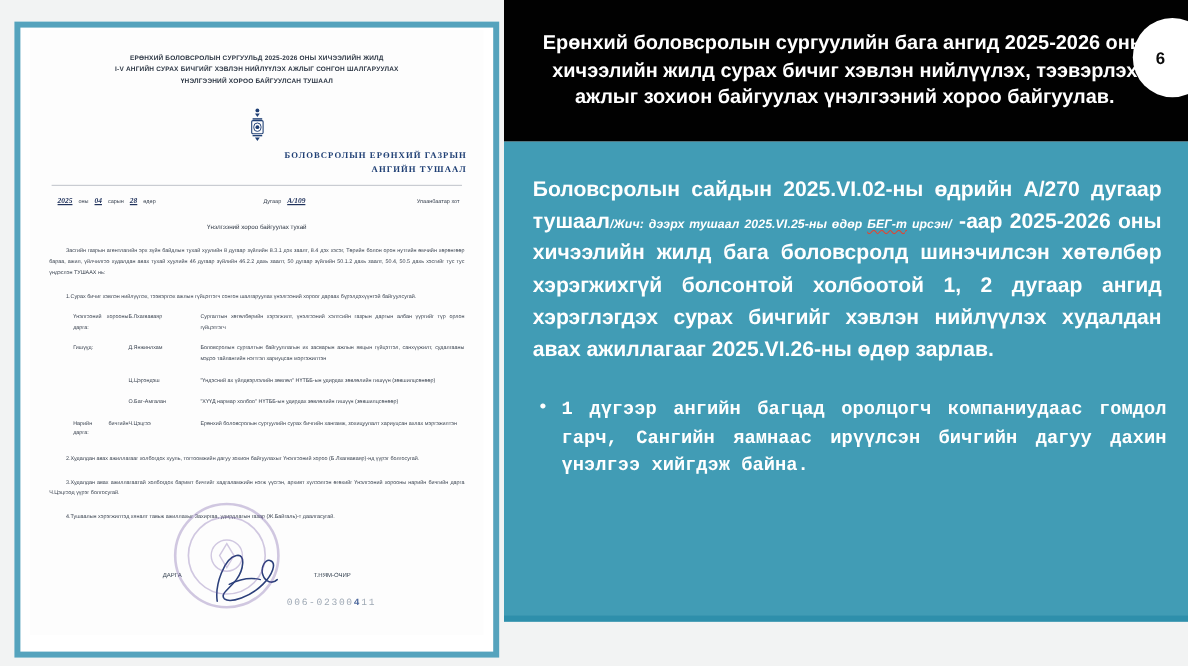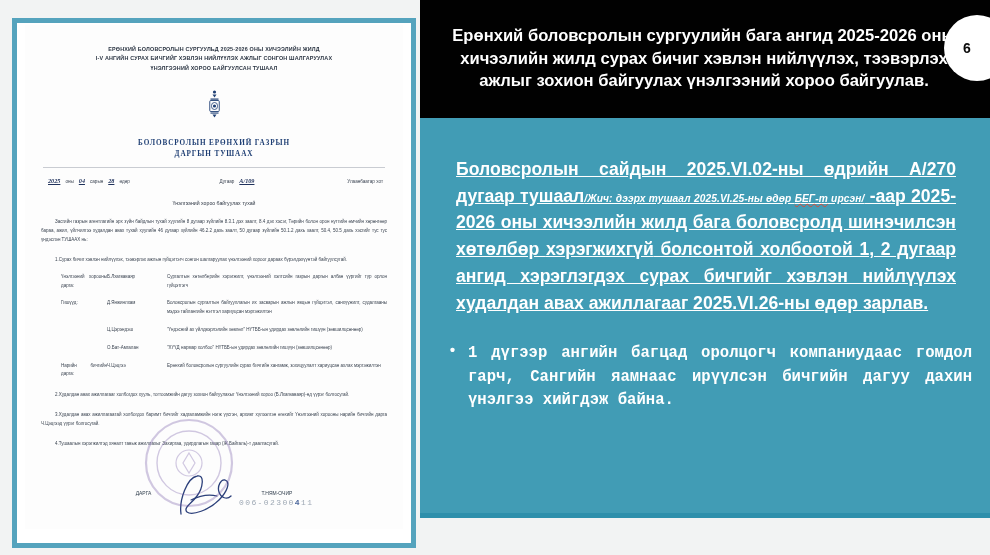--- a/index.html
+++ b/index.html
@@ -53,28 +53,28 @@
     text-align: center;
     margin-top: 17px;
   }
   .emblem {
     display: inline-block;
     width: 17px;
     height: 28px;
   }
   .emblem svg { display: block; }
   .doc-org {
-    text-align: center;
+    text-align: right;
     font-family: "Liberation Serif", serif;
     font-size: 7.2px;
     font-weight: 700;
     color: #1f3f74;
     letter-spacing: .9px;
     line-height: 1.5;
-    margin-top: 16px;
+    margin-top: 2px;
   }
   .doc-rule {
     height: 1px;
     background: #c9ccd2;
     margin: 7px 4px 0 4px;
   }
   .doc-meta {
     display: flex;
     align-items: baseline;
     justify-content: space-between;
@@ -221,22 +221,21 @@
     height: 5px;
     background: #2e8fab;
   }
   .para {
     color: #ffffff;
     font-size: 17.6px;
     font-weight: 700;
     line-height: 1.52;
     text-align: justify;
     text-justify: inter-word;
-    margin: 16px;
-    text-decoration: underline;
+    margin: 4px;
   }
   .para .note {
     font-size: 10.2px;
     font-style: italic;
     font-weight: 700;
     letter-spacing: .1px;
   }
   .para .note .sp {
     text-decoration: underline;
     text-decoration-style: wavy;
@@ -301,21 +300,21 @@
             <rect x="11" y="25" width="12" height="14" rx="6" fill="none" stroke="#1f3f74" stroke-width="1.6"></rect>
             <circle cx="17" cy="32" r="3.2" fill="#1f3f74"></circle>
             <rect x="9" y="45" width="16" height="2.2" fill="#1f3f74"></rect>
             <path d="M13 49 L21 49 L17 55 Z" fill="#1f3f74"></path>
           </svg>
         </span>
       </div>
 
       <div class="doc-org">
         <div>БОЛОВСРОЛЫН  ЕРӨНХИЙ  ГАЗРЫН</div>
-        <div>ДАРГЫН  ТУШААХ</div>
+        <div>АНГИЙН  ТУШААЛ</div>
       </div>
 
       <div class="doc-rule"></div>
 
       <div class="doc-meta">
         <span class="meta-left">
           <span class="hand">2025</span>
           <span>оны</span>
           <span class="hand">04</span>
           <span>сарын</span>

